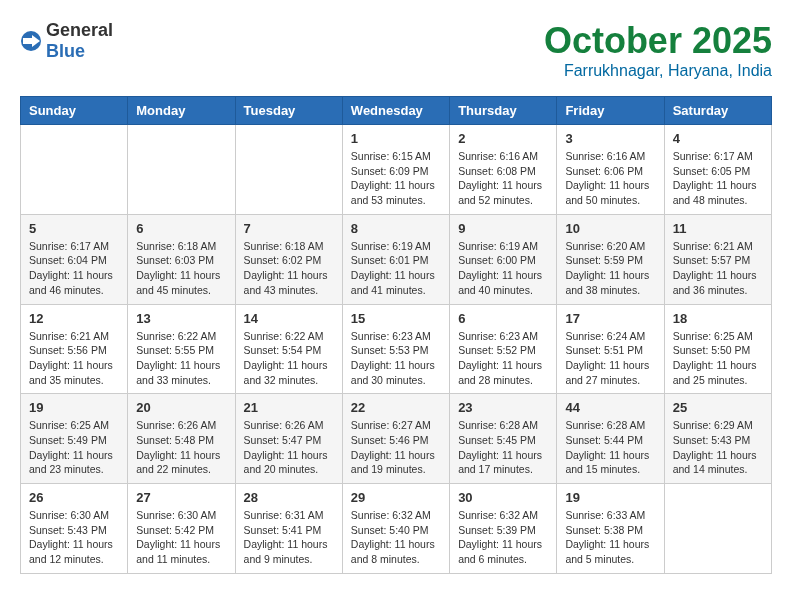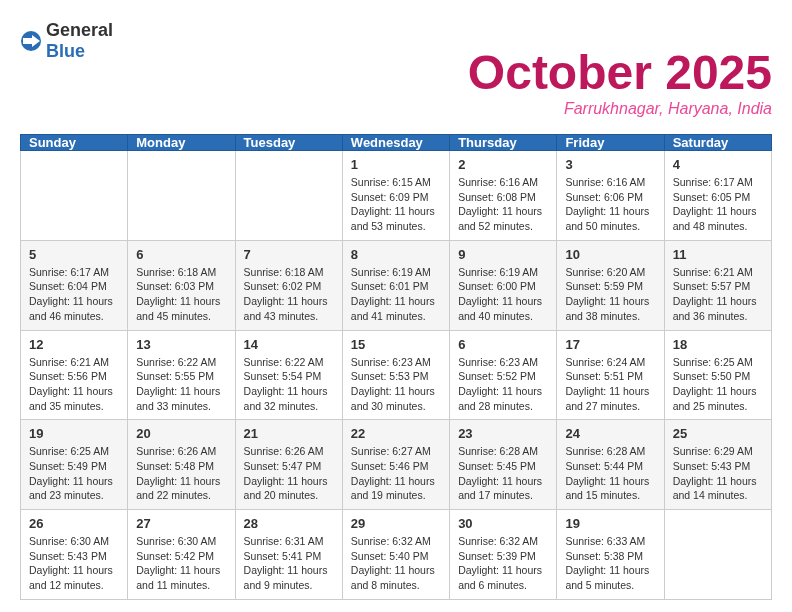--- a/index.html
+++ b/index.html
@@ -18,40 +18,38 @@
     }
     .logo {
       display: flex;
       flex-direction: column;
       align-items: flex-end;
     }
     .title-block {
       text-align: right;
     }
     .month-title {
-      font-size: 48px;
+      font-size: 36px;
       font-weight: bold;
-      color: #be185d;
-      margin-top: 25px;
+      color: #15803d;
     }
     .location {
       font-size: 16px;
-      color: #ec4899;
-      font-style: italic;
+      color: #0369a1;
     }
     .calendar {
       width: 100%;
       border-collapse: collapse;
       border: 1px solid #ccc;
     }
     .calendar th {
       background-color: #2a6db5;
       color: #fff;
       text-align: left;
-      padding: 0 8px;
+      padding: 6px 8px;
       font-size: 13px;
       border: 1px solid #1e5a9a;
     }
     .calendar td {
       vertical-align: top;
       padding: 6px 8px;
       font-size: 11px;
       color: #333;
       border: 1px solid #ccc;
       width: calc(100% / 7);
@@ -280,21 +278,21 @@
 and 19 minutes.</div>
         </td>
         <td>
           <span class="day-num">23</span>
           <div class="day-info" style="white-space: pre-line;">Sunrise: 6:28 AM
 Sunset: 5:45 PM
 Daylight: 11 hours
 and 17 minutes.</div>
         </td>
         <td>
-          <span class="day-num">24</span>
+          <span class="day-num">44</span>
           <div class="day-info" style="white-space: pre-line;">Sunrise: 6:28 AM
 Sunset: 5:44 PM
 Daylight: 11 hours
 and 15 minutes.</div>
         </td>
         <td>
           <span class="day-num">25</span>
           <div class="day-info" style="white-space: pre-line;">Sunrise: 6:29 AM
 Sunset: 5:43 PM
 Daylight: 11 hours

